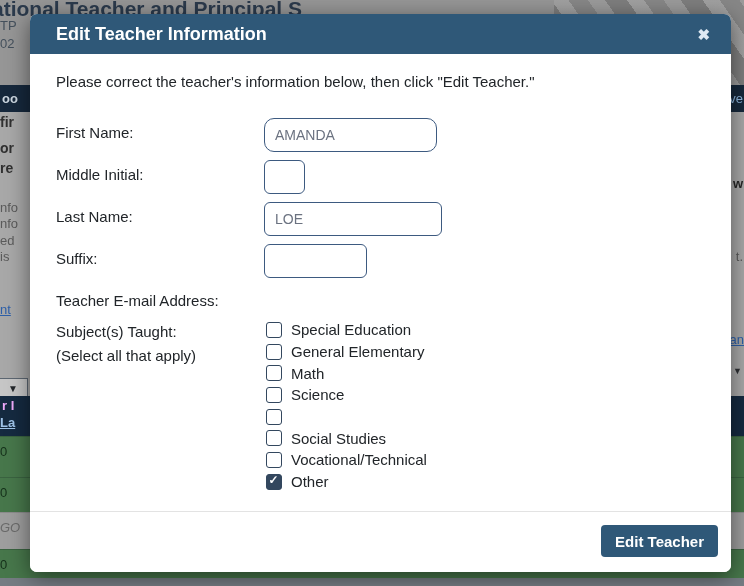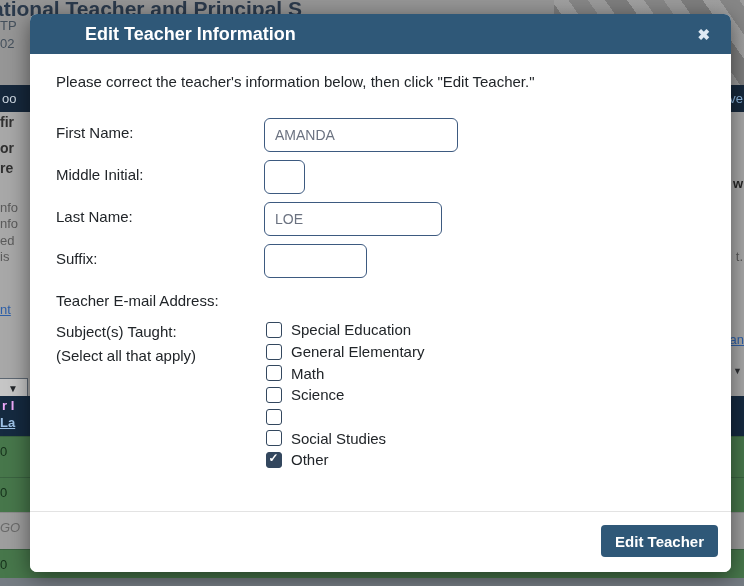--- a/index.html
+++ b/index.html
@@ -26,21 +26,21 @@
   .bd-title {
     position: absolute; left: -8px; top: -3px; white-space: nowrap;
     font-size: 21px; font-weight: bold; color: #2b3a4c;
   }
   .bd-tp  { position: absolute; left: 0; top: 18px; font-size: 13px; color: #44505c; }
   .bd-02  { position: absolute; left: 0; top: 36px; font-size: 13px; color: #44505c; }
   .bd-navbar {
     position: absolute; left: 0; top: 85px; width: 744px; height: 27px;
     background: #16283c;
   }
-  .bd-navbar-left  { position: absolute; left: 2px; top: 6px; font-size: 13px; color: #cdd7e1; }
+  .bd-navbar-left  { position: absolute; left: 2px; top: 6px; font-size: 13px; color: #cdd7e1; font-weight: bold; }
   .bd-navbar-right { position: absolute; right: 1px; top: 6px; font-size: 13px; color: #8fb8e0; }
 
   .frag { position: absolute; font-size: 13px; color: #5a5a5a; white-space: nowrap; }
   .frag-bold { font-weight: bold; color: #303030; font-size: 14px; }
   .frag-link { color: #2d5fa8; text-decoration: underline; }
   .lf-fir { left: 0; top: 114px; }
   .lf-or  { left: 0; top: 140px; }
   .lf-re  { left: 0; top: 160px; }
   .lf-nfo1{ left: 0; top: 200px; }
   .lf-nfo2{ left: 0; top: 216px; }
@@ -86,34 +86,34 @@
   .modal {
     position: absolute; left: 30px; top: 14px; width: 701px; height: 558px;
     background: #ffffff; border-radius: 7px;
     box-shadow: 0 5px 22px rgba(0,0,0,0.5);
   }
   .modal-header {
     height: 40px; background: #2f5878; border-radius: 7px 7px 0 0;
     display: flex; align-items: center; justify-content: space-between;
     padding: 0 21px 0 26px;
   }
-  .modal-title { color: #ffffff; font-size: 18px; font-weight: bold; margin-left: 29px; }
+  .modal-title { color: #ffffff; font-size: 18px; font-weight: bold; }
   .modal-close { color: #dfe9f3; font-size: 15px; font-weight: bold; cursor: pointer; line-height: 1; }
 
   .modal-body { padding: 9px 17px 0 26px; }
   .intro { font-size: 15px; color: #212529; margin: 10px 0 28px 0; }
 
   .form-row { display: flex; align-items: flex-start; margin-bottom: 8px; }
   .form-label { width: 208px; flex: none; font-size: 15px; color: #212529; padding-top: 6px; }
   .ti {
     height: 34px; border: 1.5px solid #3d5a80; border-radius: 6px;
     padding: 0 10px; font-family: "Liberation Sans", sans-serif;
     font-size: 14px; color: #6b7280; background: #fff; outline: none;
   }
-  .ti-first { width: 194px; }
+  .ti-first { width: 173px; border-radius: 10px; }
   .ti-mi    { width: 41px; }
   .ti-last  { width: 178px; }
   .ti-suffix{ width: 103px; }
   .ti-email { width: 382px; }
 
   .subjects-row { margin-top: 1px; }
   .subjects-label-line2 { margin-top: 7px; }
   .cb-list { padding-top: 2px; }
   .cb-row { display: flex; align-items: center; height: 21.7px; }
   .cb {
@@ -248,20 +248,24 @@
           <span class="cb-label">Science</span>
         </div>
         <div class="cb-row">
           <input type="checkbox" class="cb" style="">
         </div>
         <div class="cb-row">
           <input type="checkbox" class="cb" style="">
           <span class="cb-label">Social Studies</span>
         </div>
         <div class="cb-row">
+          <input type="checkbox" class="cb" style="">
+          <span class="cb-label">Vocational/Technical</span>
+        </div>
+        <div class="cb-row">
           <input type="checkbox" class="cb" checked="checked" style="">
           <span class="cb-label">Other</span>
         </div>
       </div>
     </div>
   </div>
 
   <div class="modal-footer">
     <button class="btn-primary">Edit Teacher</button>
   </div>

